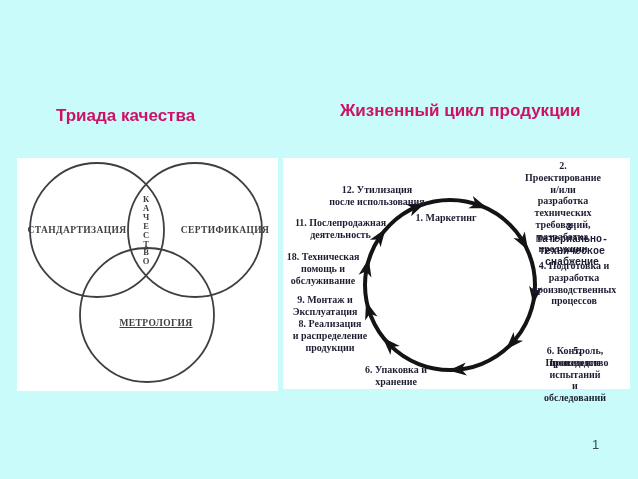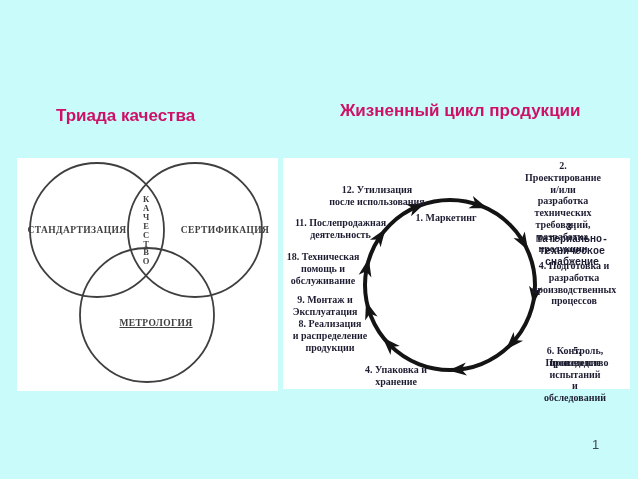--- a/index.html
+++ b/index.html
@@ -101,21 +101,21 @@
 техническое
 снабжение</div>
     <div class="stage" style="left:291px; top:102px;">4. Подготовка и
 разработка
 производственных
 процессов</div>
     <div class="stage" style="left:294px; top:155px;margin-top:32px;">5. Производство</div>
     <div class="stage" style="left:278px; top:187px;margin-left:14px;">6. Контроль,
 проведение испытаний
 и обследований</div>
-    <div class="stage" style="left:113px; top:206px;">4. Упаковка и
+    <div class="stage" style="left:113px; top:206px;">6. Упаковка и
 хранение</div>
     <div class="stage" style="left:47px;  top:160px;">8. Реализация
 и распределение
 продукции</div>
     <div class="stage" style="left:42px;  top:136px;">9. Монтаж и
 Эксплуатация</div>
     <div class="stage" style="left:40px;  top:93px;">18. Техническая
 помощь и
 обслуживание</div>
     <div class="stage" style="left:42px;  top:59px;padding-left:31px;">11. Послепродажная

